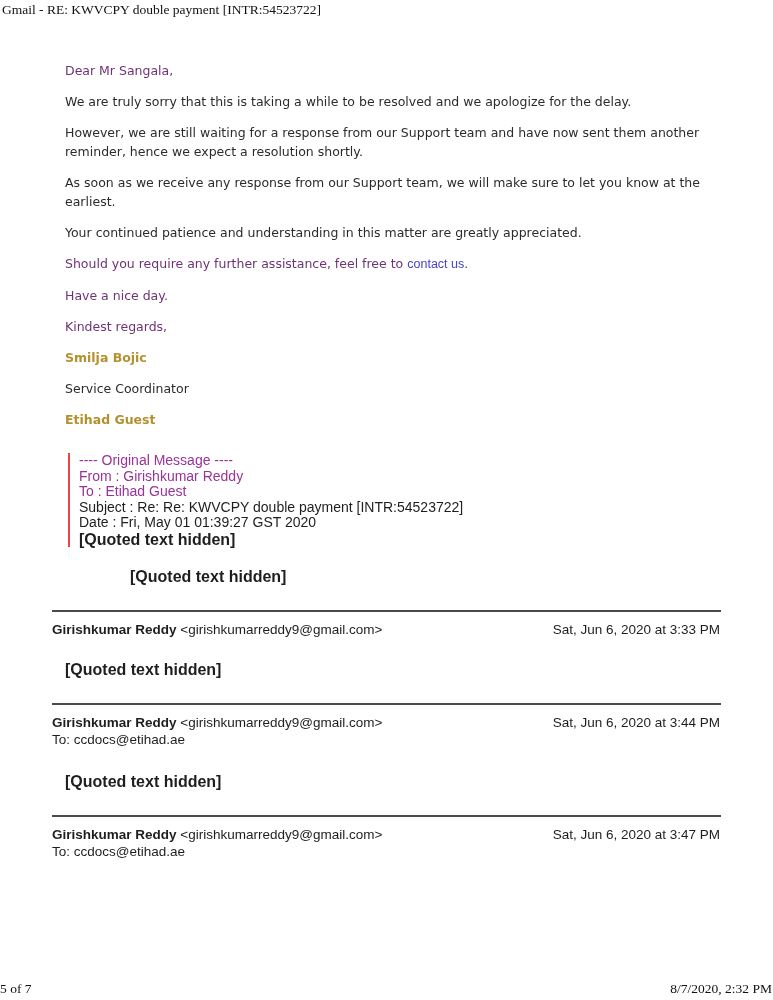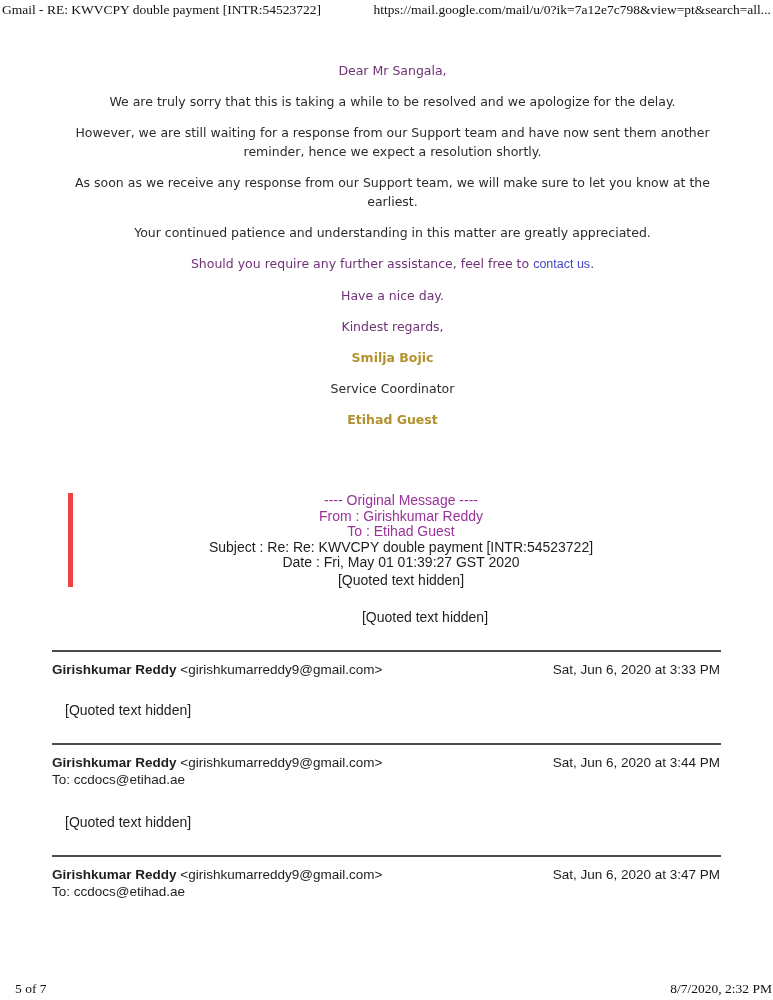--- a/index.html
+++ b/index.html
@@ -30,59 +30,59 @@
     padding: 2px 2px 0 2px;
     font-family: "Liberation Serif", serif;
     font-size: 13.5px;
     color: #111;
     height: 18px;
     white-space: nowrap;
     overflow: hidden;
   }
   .print-footer {
     position: absolute;
-    left: 15px; right: 1px; bottom: 3px;
+    left: 0; right: 1px; bottom: 3px;
     display: flex;
     justify-content: space-between;
     font-family: "Liberation Serif", serif;
     font-size: 13.5px;
     color: #111;
   }
 
   
   .reply {
     margin: 43px 53px 0 65px;
     font-family: "DejaVu Sans", sans-serif;
     font-size: 12.5px;
     line-height: 19px;
     color: #2B2B2B;
-    text-align: center;
   }
   .reply p { margin: 0 0 12px 0; }
   .c-purple { color: var(--purple); }
   .c-gold { color: var(--gold); font-weight: bold; }
   .contact-link { color: var(--link); font-family: "Liberation Sans", sans-serif; font-size: 12.5px; text-decoration: none; cursor: pointer; }
 
   
   .orig-quote {
-    margin: 64px 0 0 3px;
-    border-left: 5px solid #ef4444;
+    margin: 24px 0 0 3px;
+    border-left: 2px solid #ef4444;
     padding-left: 9px;
     font-family: "Liberation Sans", sans-serif;
     font-size: 14px;
     line-height: 15.5px;
     color: #1E1E1E;
   }
   .orig-quote div { margin-bottom: 0; }
   .c-orchid { color: var(--orchid); }
   .qhidden {
     font-family: "Liberation Sans", sans-serif;
-    font-size: 14px;
+    font-size: 16px;
     color: #1E1E1E;
     line-height: 14px;
+    font-weight: bold;
   }
   .orig-quote .qhidden { margin-top: 2px; }
   .outer-qhidden { margin: 23px 0 0 65px; }
 
   
   .rule {
     border: 0;
     border-top: 2px solid var(--rule);
     margin: 26px 52px 0 52px;
   }
@@ -102,21 +102,20 @@
   .mail-body .qhidden { margin-top: 2px; }
   .tail-qhidden { margin: 27px 0 0 65px; }
 </style>
 </head>
 <body>
 
 <div class="page">
 
   <div class="print-header">
     <span>Gmail - RE: KWVCPY double payment [INTR:54523722]</span>
-    <span>https://mail.google.com/mail/u/0?ik=7a12e7c798&amp;view=pt&amp;search=all...</span>
   </div>
 
   <div class="reply">
     <p class="c-purple">Dear Mr Sangala,</p>
     <p>We are truly sorry that this is taking a while to be resolved and we apologize for the delay.</p>
     <p>However, we are still waiting for a response from our Support team and have now sent them another reminder, hence we expect a resolution shortly.</p>
     <p>As soon as we receive any response from our Support team, we will make sure to let you know at the earliest.</p>
     <p>Your continued patience and understanding in this matter are greatly appreciated.</p>
     <p class="c-purple"><span>Should you require any further assistance, feel free to </span><a class="contact-link">contact us</a><span>.</span></p>
     <p class="c-purple">Have a nice day.</p>

